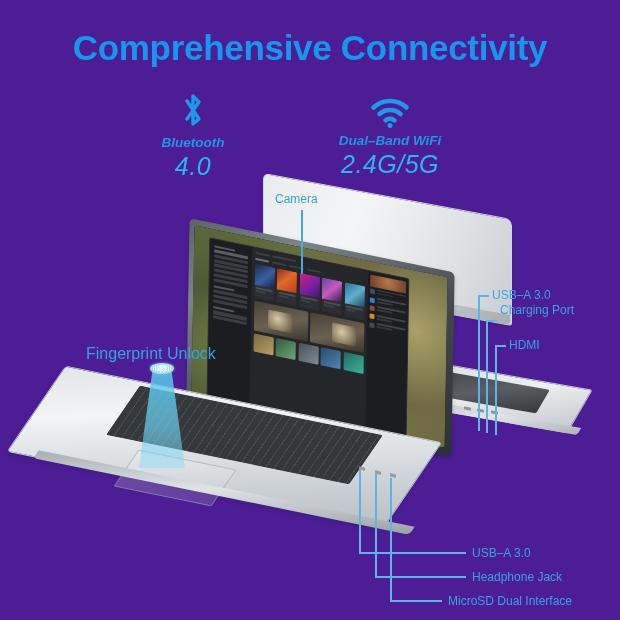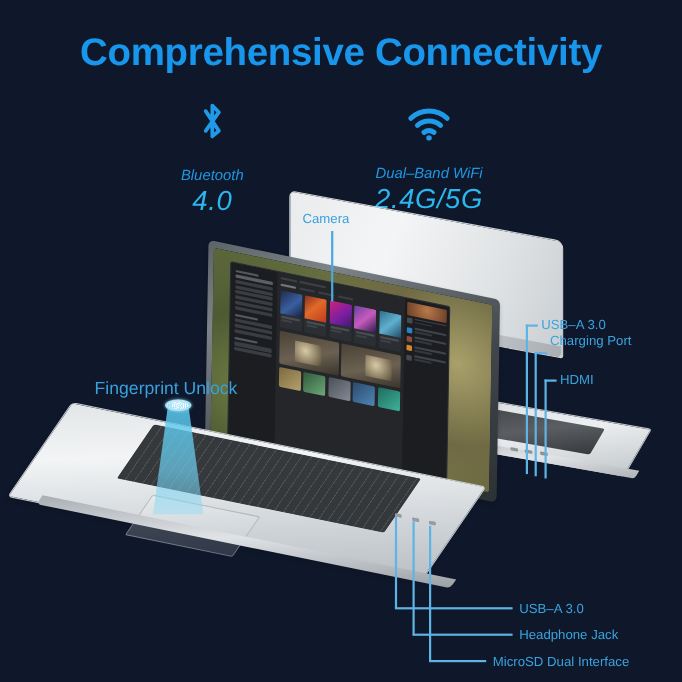--- a/index.html
+++ b/index.html
@@ -1,34 +1,34 @@
 <!DOCTYPE html>
 <html><head>
 <meta charset="utf-8">
 <style>
   html,body{margin:0;padding:0;}
   body{
     width:620px;height:620px;overflow:hidden;background:#ffffff;
     font-family:"Liberation Sans","DejaVu Sans",sans-serif;
     -webkit-font-smoothing:antialiased;
   }
-  .stage{position:relative;width:620px;height:620px;background:#0f172a;}
+  .stage{position:relative;width:620px;height:620px;background:#4c1d95;}
 
   
   .title{
     position:absolute;left:0;top:28px;width:620px;text-align:center;
     font-size:35px;font-weight:bold;color:#1896ec;letter-spacing:-0.3px;
     white-space:nowrap;
   }
 
   
   .feature{position:absolute;text-align:center;width:180px;}
   .feature .ficon{height:42px;display:flex;align-items:flex-end;justify-content:center;}
   .feature .flabel{
-    font-size:13.5px;font-style:italic;color:#2196e3;margin-top:22px;font-weight:normal;
+    font-size:13.5px;font-style:italic;color:#2196e3;margin-top:5px;font-weight:bold;
   }
   .feature .fvalue{
     font-size:25px;font-style:italic;color:#2bb6ee;margin-top:2px;font-weight:normal;
     letter-spacing:0.5px;
   }
   #feat-bt{left:103px;top:88px;}
   #feat-wifi{left:300px;top:86px;}
 
   
   .callout{

